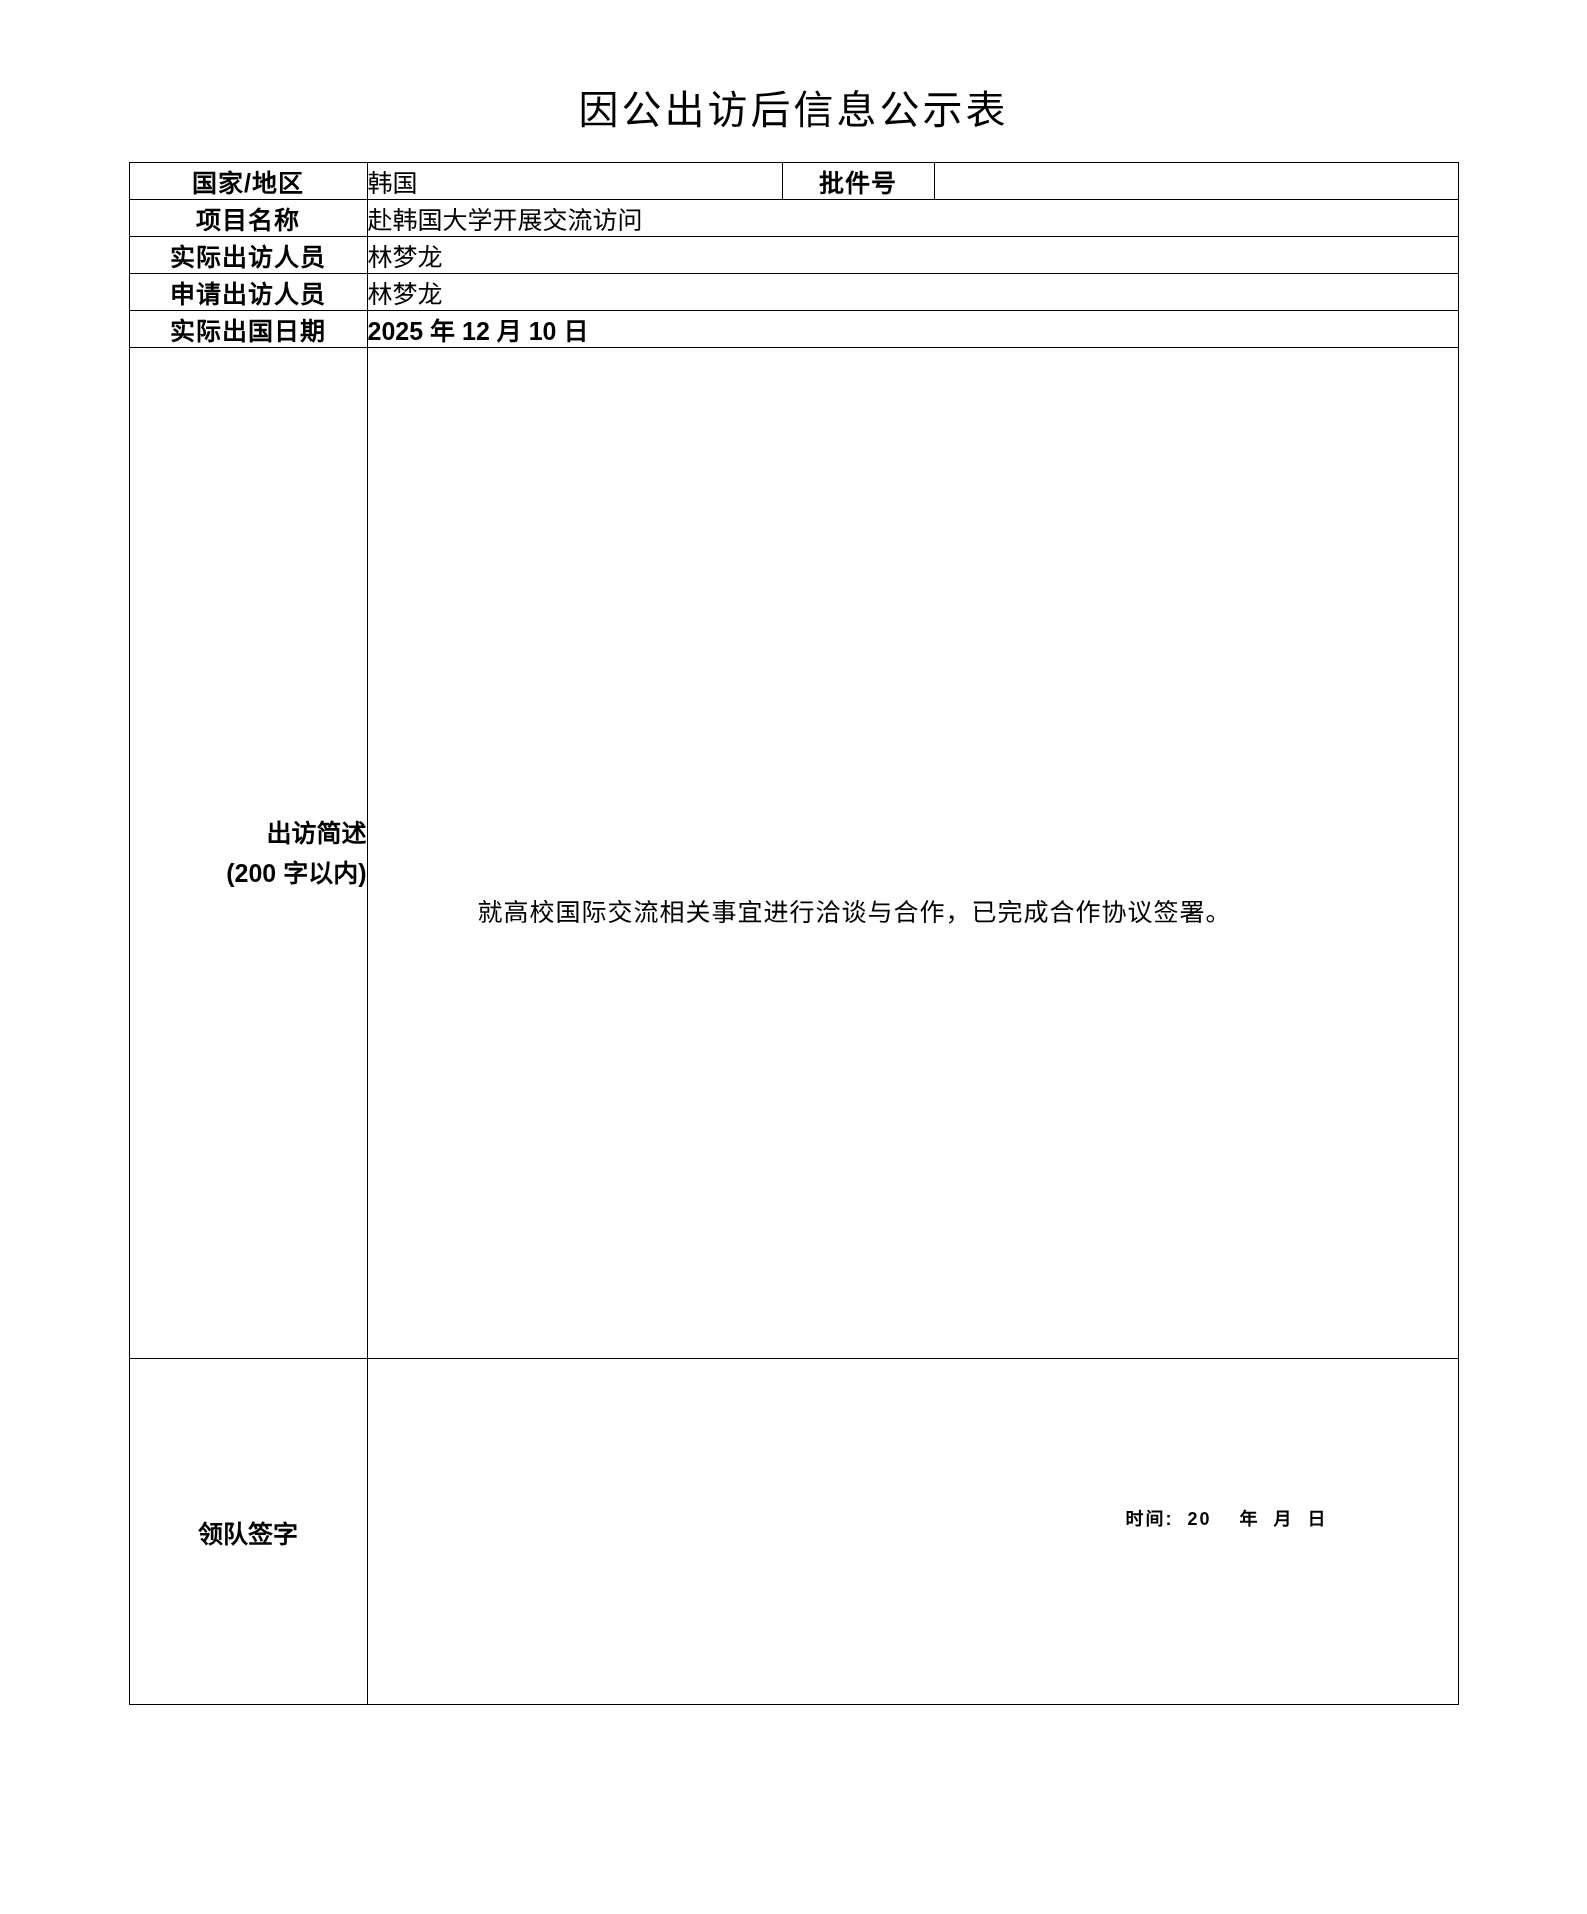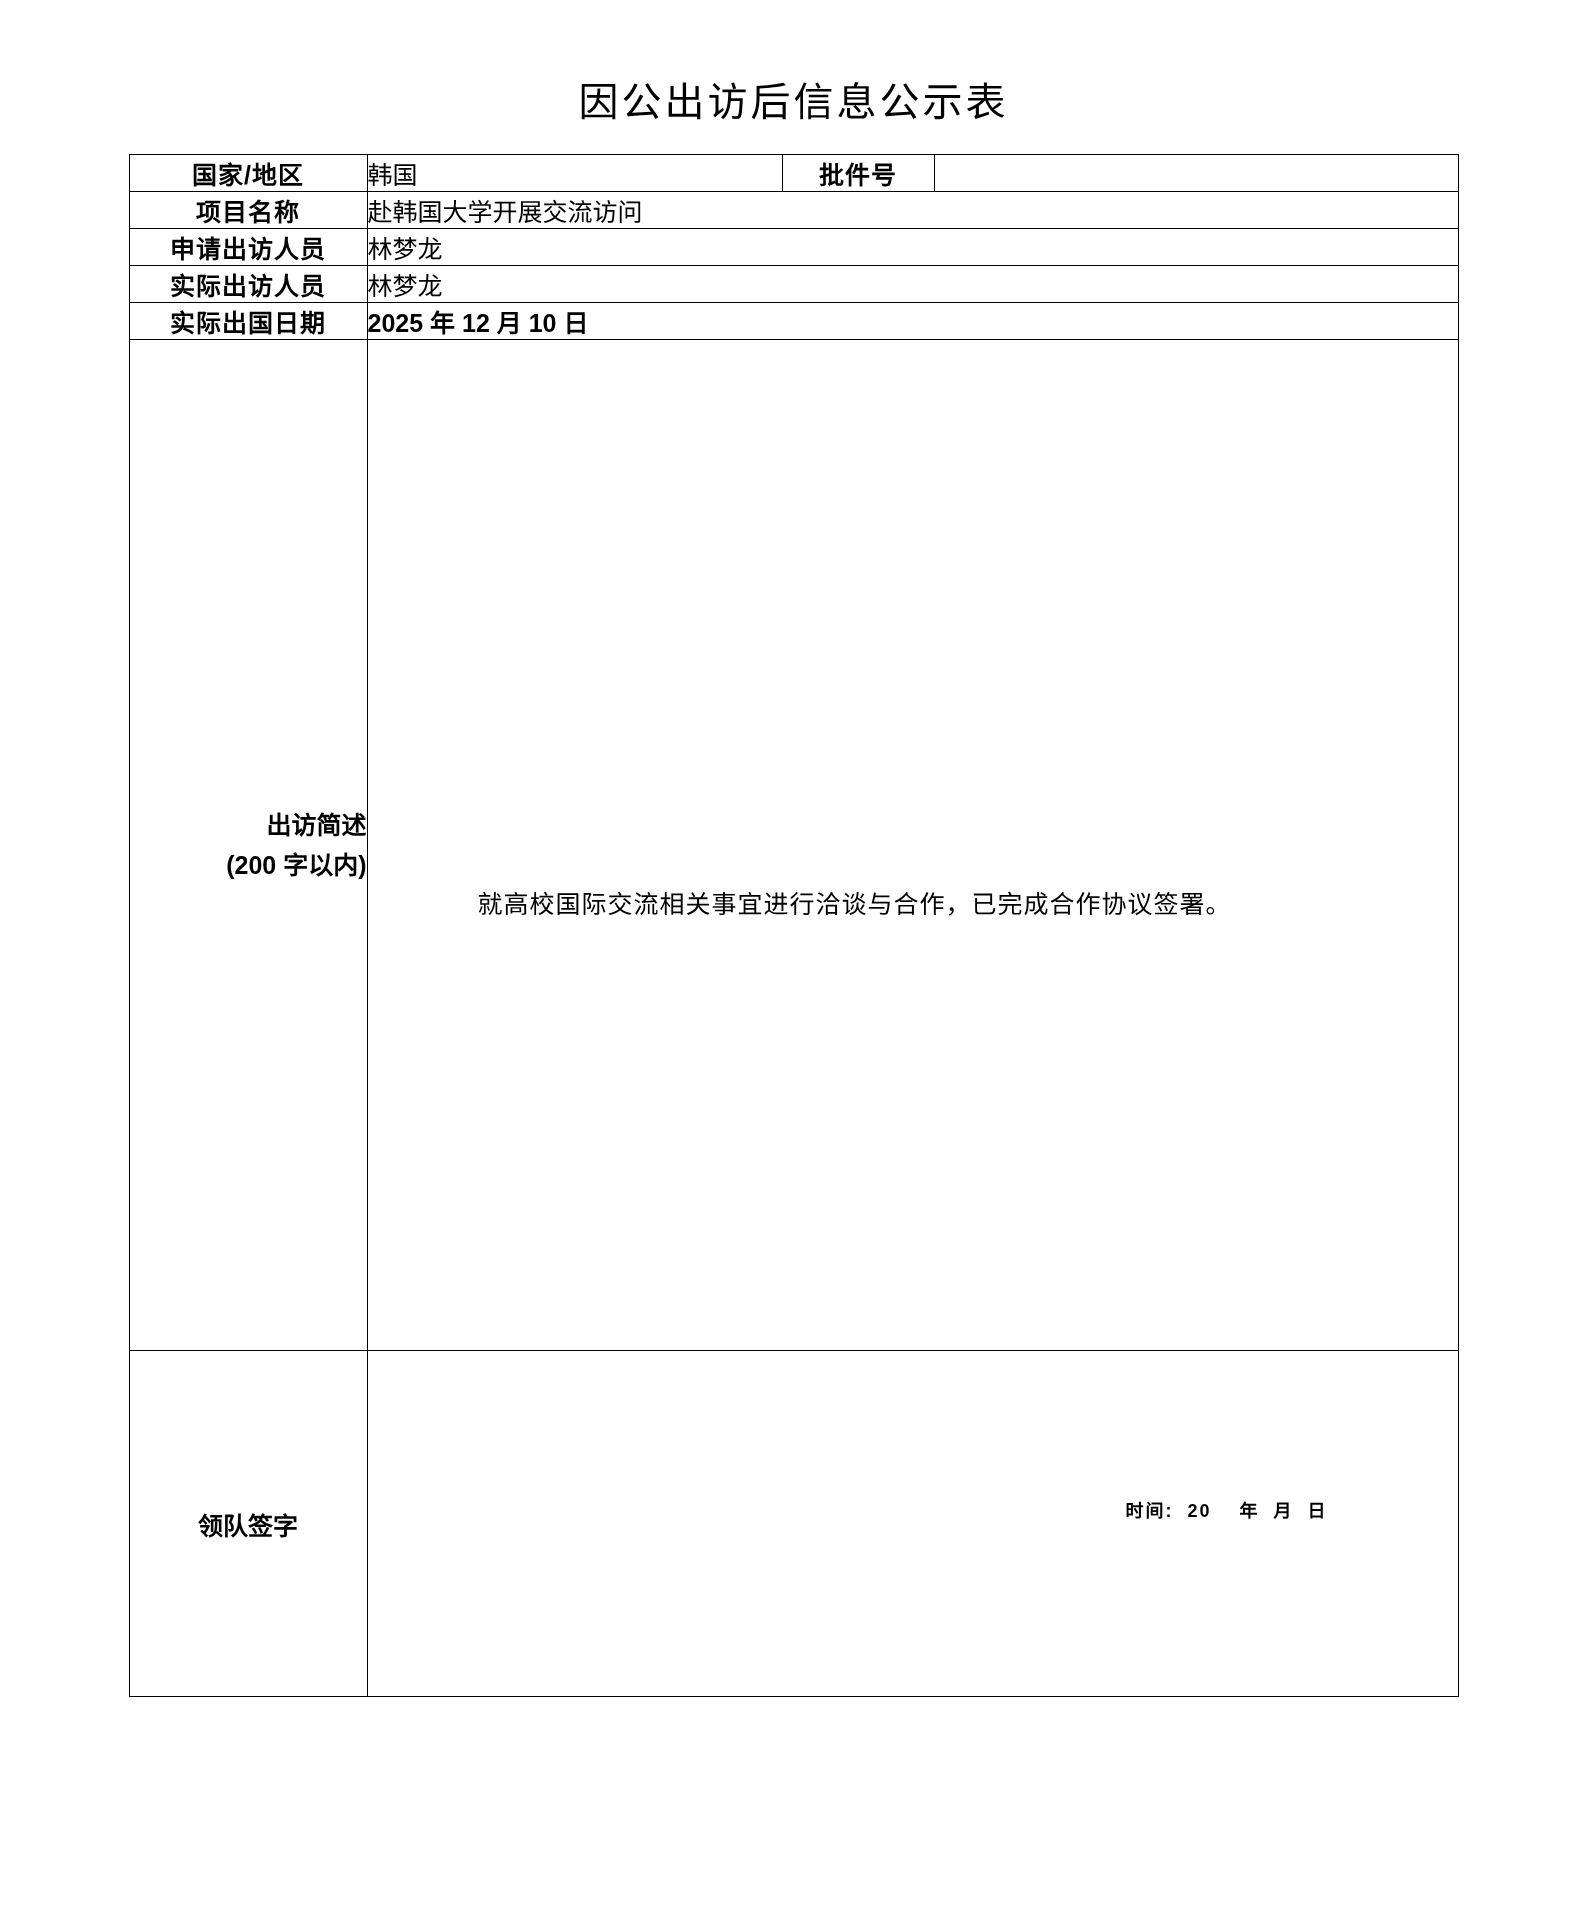--- a/index.html
+++ b/index.html
@@ -13,21 +13,21 @@
     height: 1914px;
     font-family: "Liberation Sans", "DejaVu Sans", sans-serif;
     color: #000000;
     position: relative;
     overflow: hidden;
   }
   .page {
     width: 1587px;
     height: 1914px;
     box-sizing: border-box;
-    padding: 8px;
+    padding: 16px;
     position: relative;
   }
   .doc-title {
     text-align: center;
     font-family: "DejaVu Serif", "Liberation Serif", serif;
     font-size: 40px;
     font-weight: 400;
     letter-spacing: 3px;
     margin: 0;
     padding-top: 62px;
@@ -130,25 +130,25 @@
         <td class="label-cell">国家/地区</td>
         <td class="value-cell">韩国</td>
         <td class="label-cell">批件号</td>
         <td class="value-cell"></td>
       </tr>
       <tr>
         <td class="label-cell">项目名称</td>
         <td class="value-cell" colspan="3">赴韩国大学开展交流访问</td>
       </tr>
       <tr>
-        <td class="label-cell">申请出访人员</td>
+        <td class="label-cell">实际出访人员</td>
         <td class="value-cell" colspan="3">林梦龙</td>
       </tr>
       <tr>
-        <td class="label-cell">实际出访人员</td>
+        <td class="label-cell">申请出访人员</td>
         <td class="value-cell" colspan="3">林梦龙</td>
       </tr>
       <tr>
         <td class="label-cell">实际出国日期</td>
         <td class="value-cell bold" colspan="3">2025 年 12 月 10 日</td>
       </tr>
       <tr>
         <td class="summary-label">
           <div>出访简述</div>
           <div>(200 字以内)</div>

